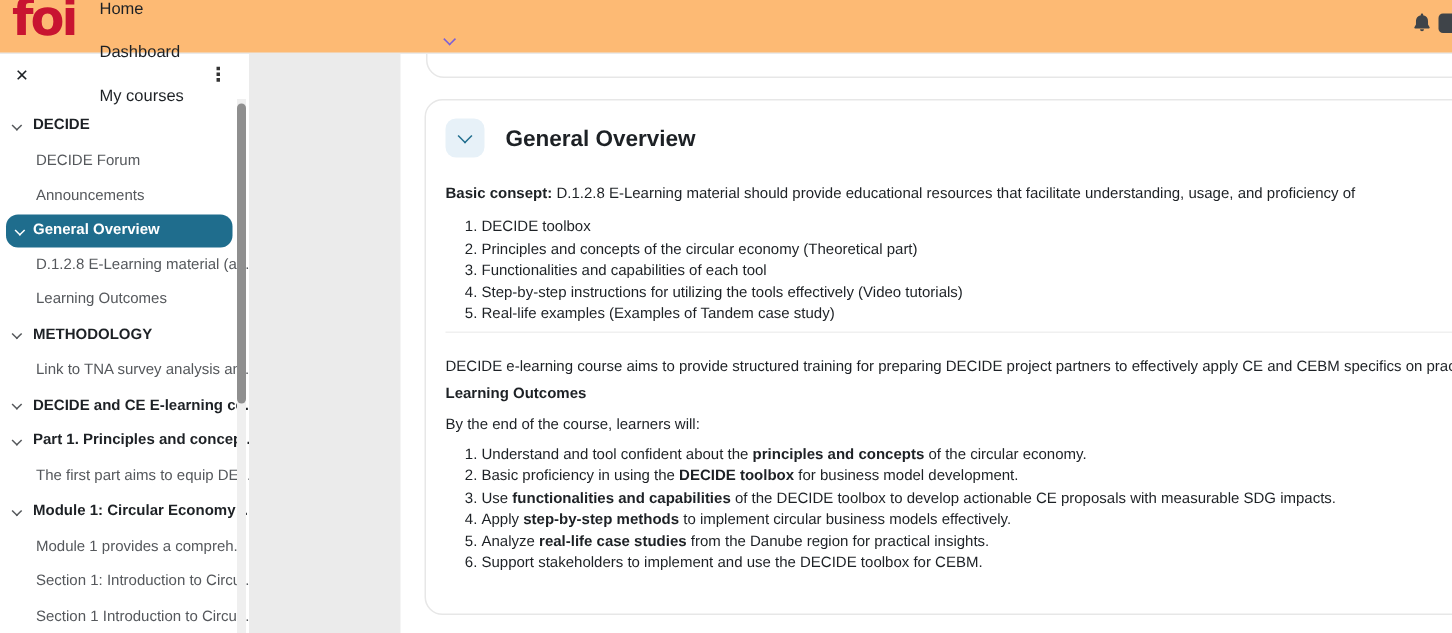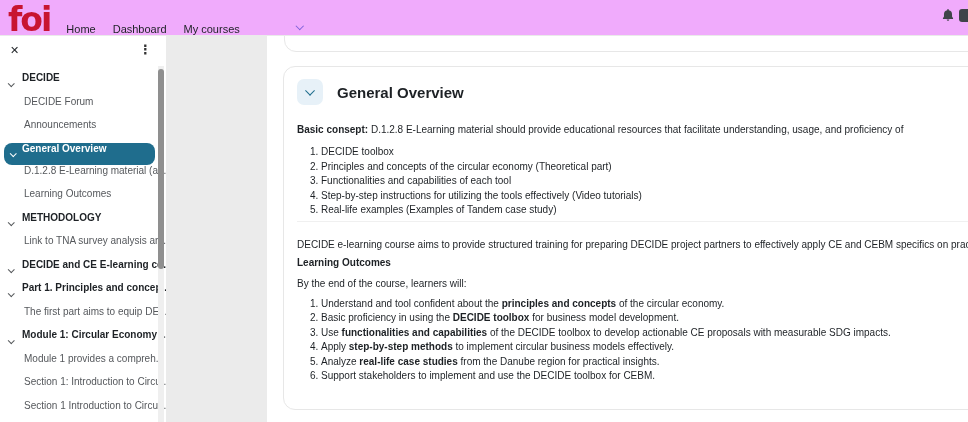--- a/index.html
+++ b/index.html
@@ -1,37 +1,37 @@
 <!DOCTYPE html>
 <html style="--brand-red: #c81431; --active-bg: #1f6d8d; --expand-bg: #e7f1f8;"><head>
 <meta charset="utf-8">
 <style>
   * { margin:0; padding:0; box-sizing:border-box; }
   html,body { width:968px; height:422px; overflow:hidden; background:#fff;
     font-family:"Liberation Sans","DejaVu Sans",sans-serif; color:#1d2125; position:relative; }
 
   
-  .navbar { position:absolute; left:0; top:0; width:968px; height:36px; background:#f0abfc;
-    border-bottom:1px solid #eaeaea; display:flex; align-items:flex-end; z-index:30; }
+  .navbar { position:absolute; left:0; top:0; width:968px; height:36px; background:#fdba74;
+    border-bottom:1px solid #eaeaea; display:flex; align-items:flex-start; z-index:30; }
   .logo { font-family:"DejaVu Sans",sans-serif; font-weight:900; font-size:33px; line-height:30px;
     letter-spacing:-2px; color:var(--brand-red,#c81431); margin:-3px 0 0 8px; cursor:pointer; }
-  .nav-links { display:flex; gap:17px; margin-left:16px; font-size:11px; color:#1d2125; }
+  .nav-links { display:flex; gap:17px; margin-left:16px; font-size:11px; color:#1d2125;flex-direction:column; }
   .nav-link { cursor:pointer; }
   .nav-icons { position:absolute; right:0; top:0; height:36px; }
   .bell { position:absolute; left:-27px; top:8px; width:14px; height:14px; cursor:pointer; }
   .msgbox { position:absolute; left:-9px; top:9px; width:13px; height:13px; background:#3f4449;
     border-radius:3px; cursor:pointer; }
 
   
   .drawer { position:absolute; left:0; top:36px; width:166px; height:386px; background:#fff; z-index:20; }
   .drawer-header { position:relative; height:28px; }
   .close-x { position:absolute; left:10px; top:8px; font-size:11px; font-weight:700; color:#1d2125; cursor:pointer; }
   .kebab { position:absolute; right:14px; top:6px; font-size:13px; font-weight:700; color:#333; cursor:pointer; letter-spacing:0; }
   .drawer-items { margin-top:8px; }
-  .d-row { position:relative; height:23.5px; display:flex; padding-left:24px;
+  .d-row { position:relative; height:23.5px; display:flex; align-items:center; padding-left:24px;
     font-size:10px; color:#55585c; white-space:nowrap; overflow:hidden; cursor:pointer; }
   .d-row.section { color:#1d2125; font-weight:700; padding-left:22px; }
   .d-row .chev { position:absolute; left:9px; top:50%; width:4.5px; height:4.5px;
     border-right:1.4px solid currentColor; border-bottom:1.4px solid currentColor;
     transform:translateY(-65%) rotate(45deg); opacity:.75; }
   .d-row.active { background:var(--active-bg,#1f6d8d); color:#fff; border-radius:8px;
     margin:0 11px 0 4px; padding-left:18px; height:22px; }
   .d-row.active .chev { left:7px; opacity:1; }
   .scroll-track { position:absolute; right:2px; top:30px; bottom:0; width:6px; background:#efefef; }
   .scroll-thumb { position:absolute; right:2px; top:33px; width:6px; height:200px; background:#8f8f8f;

